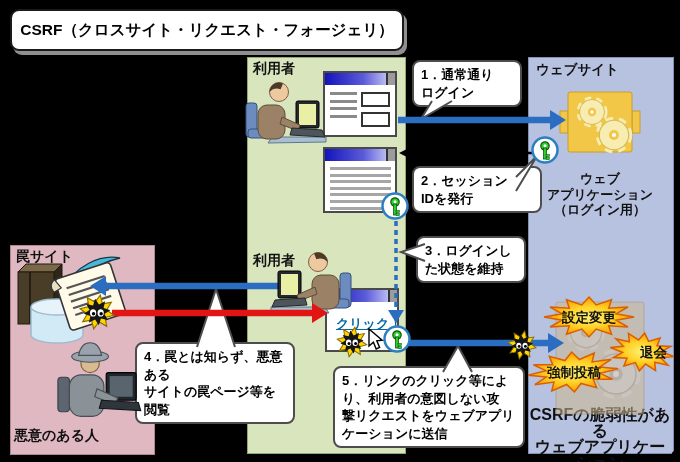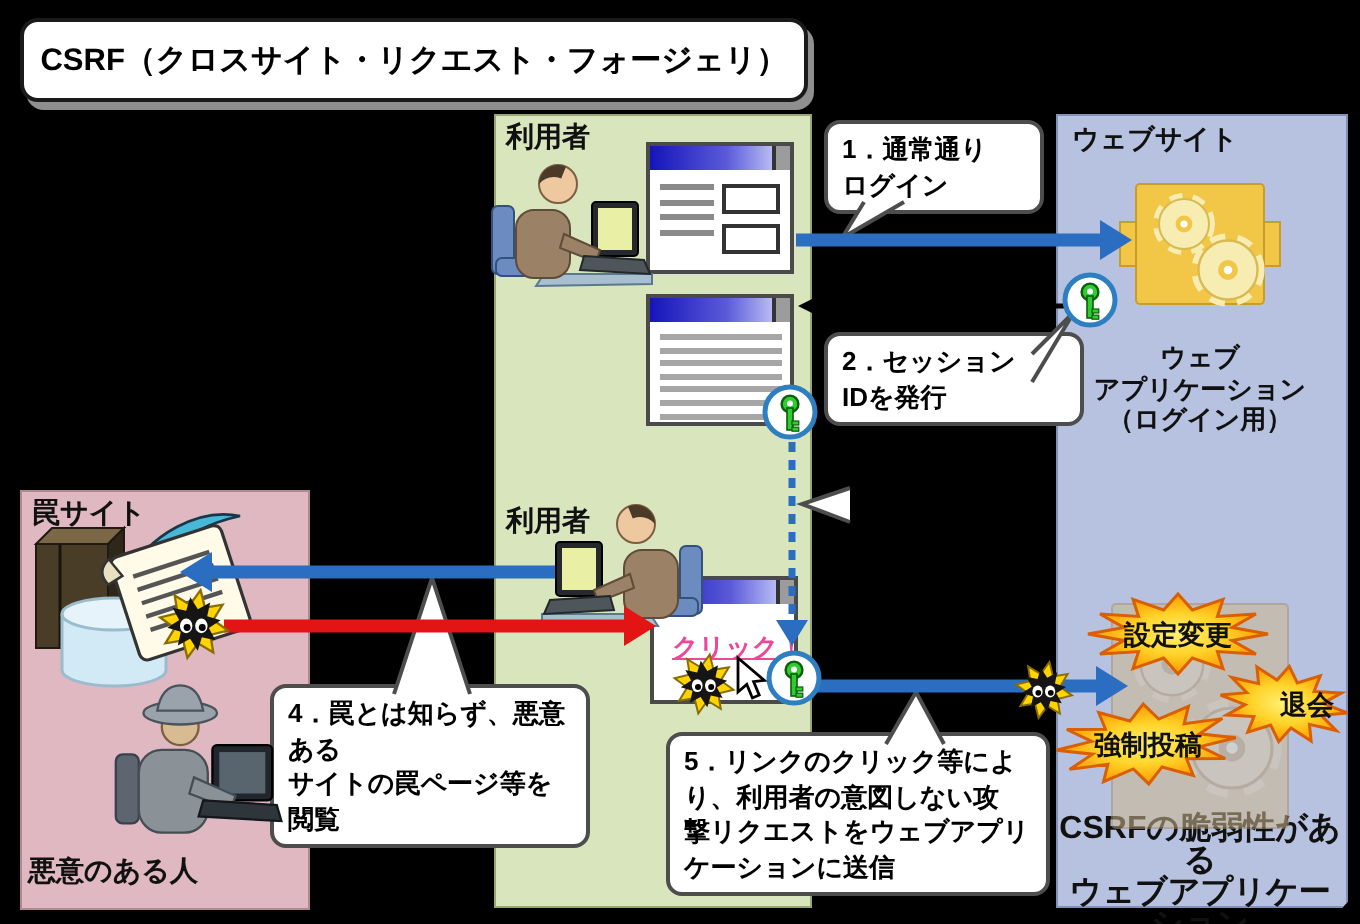--- a/index.html
+++ b/index.html
@@ -21,21 +21,21 @@
   
   .win{position:absolute;z-index:4;width:74px;background:#fff;border:2px solid #4a4a4a;box-sizing:border-box;}
   .tbar{position:relative;height:12px;background:linear-gradient(90deg,#1414bb 0%,#5b5bd9 55%,#c0c3f5 90%);}
   .sysbox{position:absolute;right:0;top:0;width:9px;height:12px;background:#9c9c9c;border-left:2px solid #333;box-sizing:border-box;}
   .w1c{display:flex;padding:7px 4px 0 5px;}
   .w1c .col1{margin-right:4px;}
   .ln{width:27px;height:3px;background:#8a8a8a;margin:0 0 4.5px 0;}
   .bx{width:25px;height:11px;border:2px solid #333;background:#fff;margin:0 0 5px 0;}
   .w2c{padding:6px 4px 0 5px;}
   .ln2{height:3px;background:#a6a6a6;margin:0 0 3.6px 0;}
-  .click{position:absolute;left:9px;top:25px;color:#ec4899;font-size:13px;font-weight:bold;text-decoration:underline;white-space:nowrap;}
+  .click{position:absolute;left:9px;top:25px;color:#0369a1;font-size:13px;font-weight:bold;text-decoration:underline;white-space:nowrap;}
   
   .bubble{position:absolute;z-index:5;background:#fff;border:2px solid #4d4d4d;border-radius:8px;
           padding:4px 7px;font-size:13px;font-weight:bold;color:#000;line-height:1.35;
           white-space:pre-line;box-sizing:border-box;}
   
   .burst-lbl{position:absolute;z-index:15;font-size:13.5px;font-weight:bold;color:#111;text-align:center;}
   svg.icons{position:absolute;left:0;top:0;z-index:10;pointer-events:none;}
 </style>
 </head>
 <body>
@@ -103,20 +103,22 @@
     <div class="tbar">
         <div class="sysbox"></div>
       </div>
     <div class="click">クリック！</div>
   </div>
 
   <div class="bubble" style="left:412px;top:60px;width:110px;">1．通常通り
 ログイン</div>
   <div class="bubble" style="left:412px;top:166px;width:130px;">2．セッション
 IDを発行</div>
+  <div class="bubble" style="left:416px;top:236px;width:110px;">3．ログインし
+た状態を維持</div>
   <div class="bubble" style="left:135px;top:342px;width:160px;">4．罠とは知らず、悪意ある
 サイトの罠ページ等を閲覧</div>
   <div class="bubble" style="left:333px;top:366px;width:192px;">5．リンクのクリック等によ
 り、利用者の意図しない攻
 撃リクエストをウェブアプリ
 ケーションに送信</div>
 
   <div class="burst-lbl" style="left:546px;top:309px;width:86px;">設定変更</div>
   <div class="burst-lbl" style="left:617px;top:344px;width:50px;text-align:right;">退会</div>
   <div class="burst-lbl" style="left:531px;top:364px;width:86px;">強制投稿</div>

